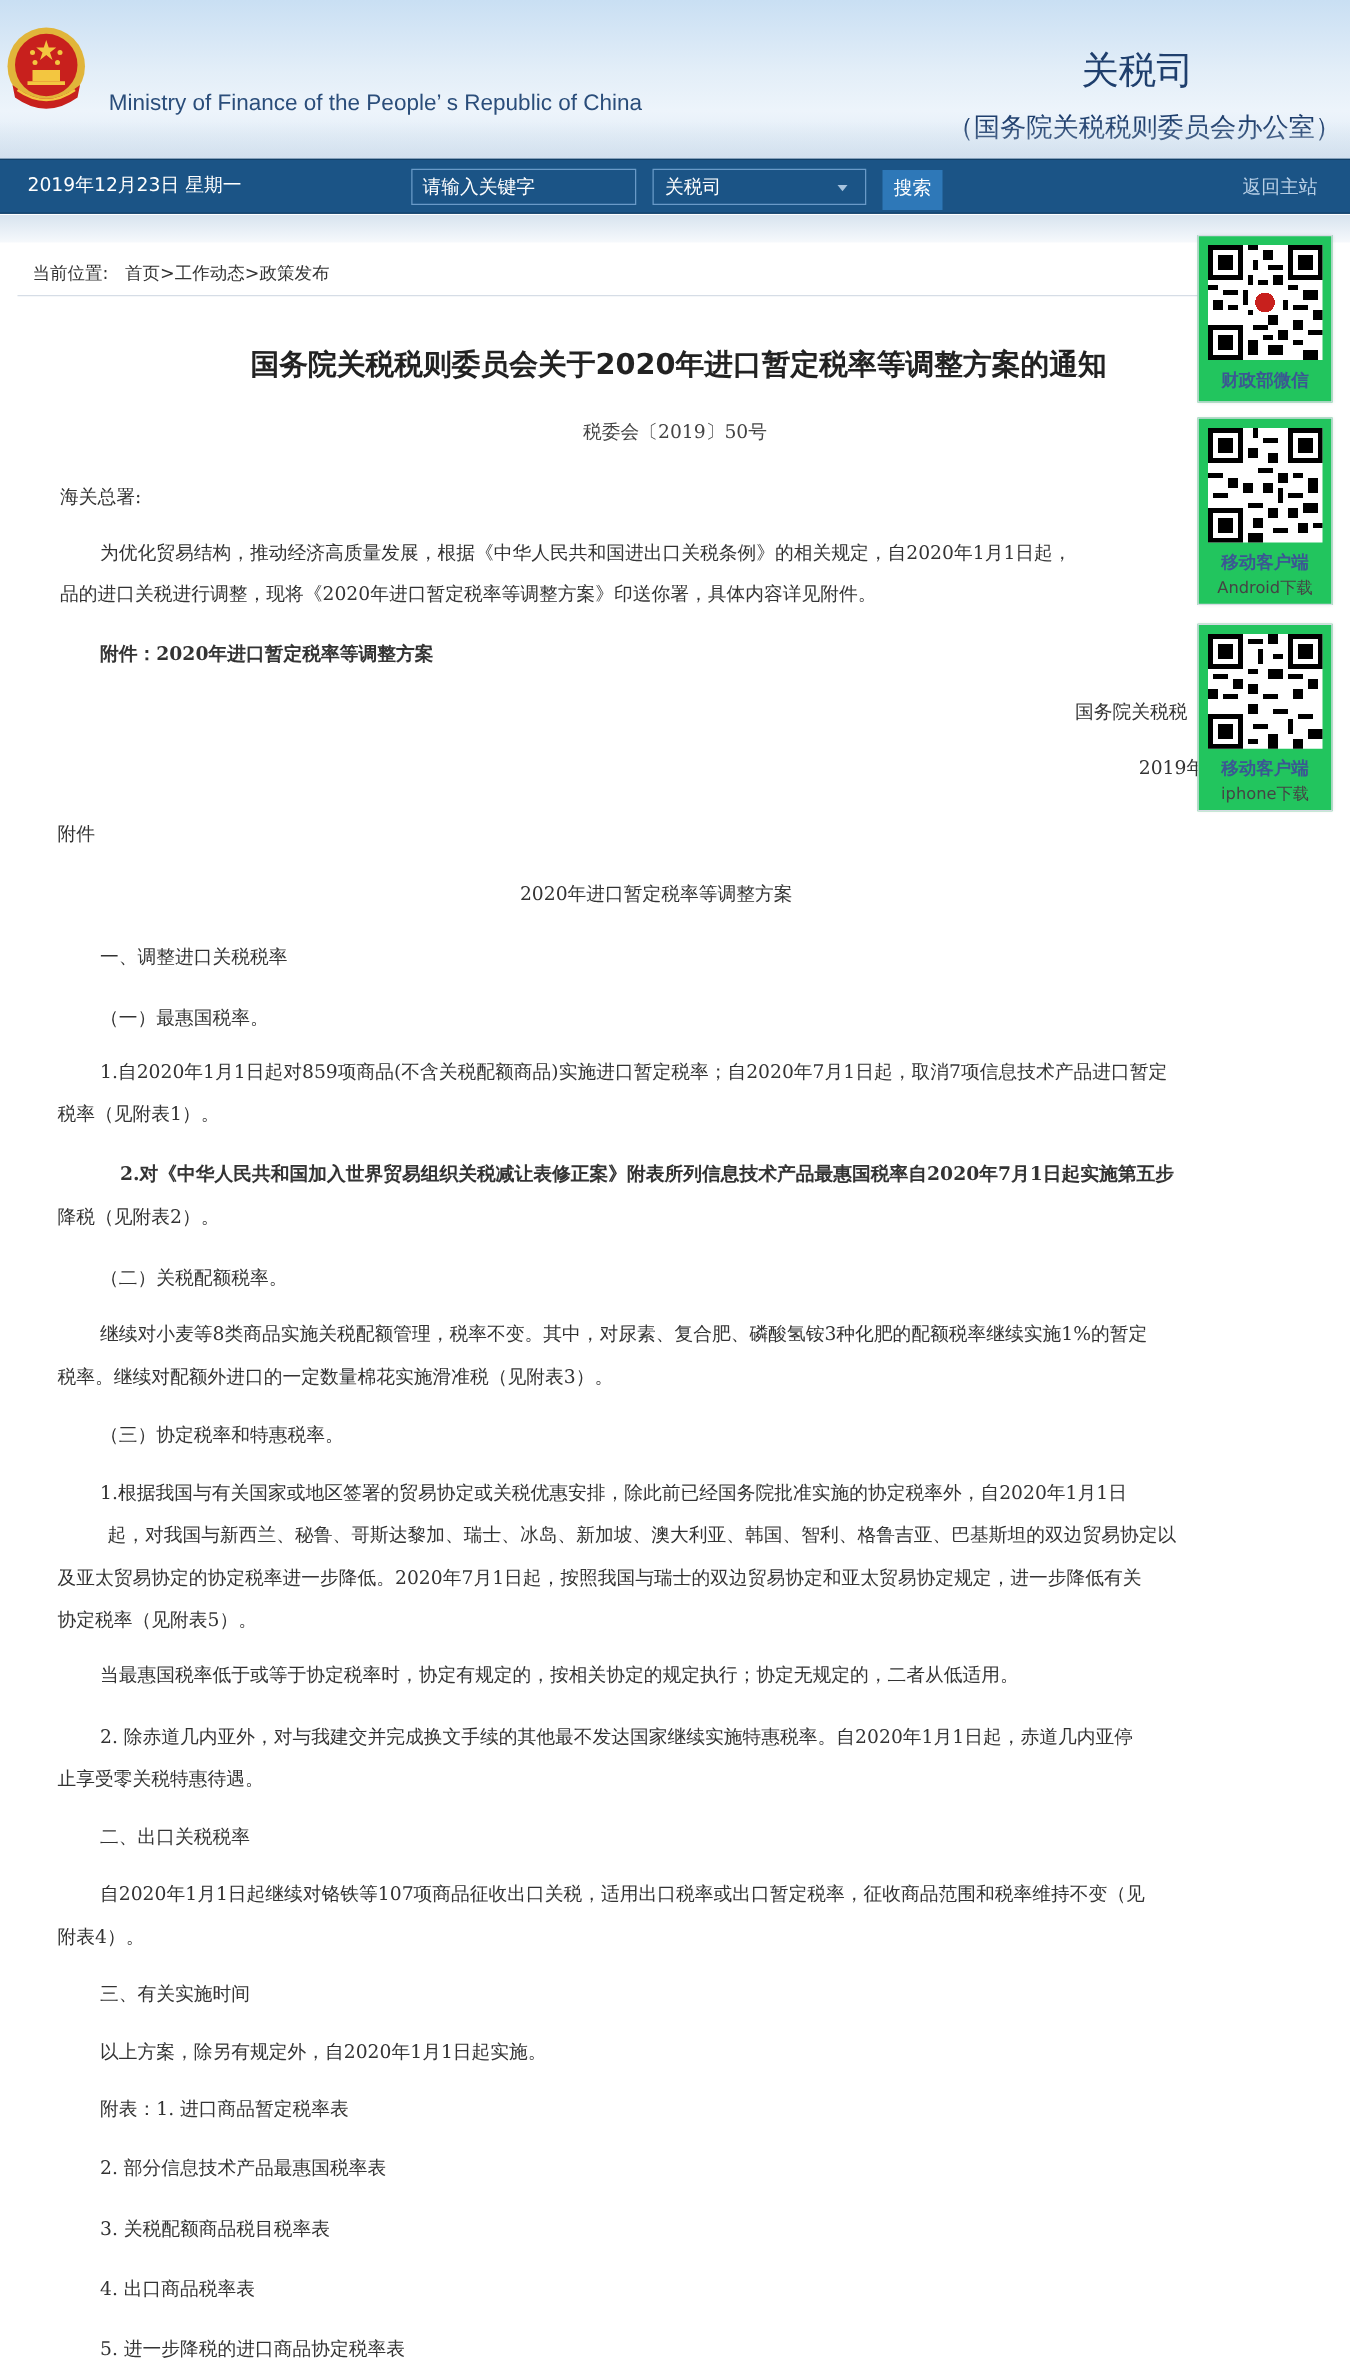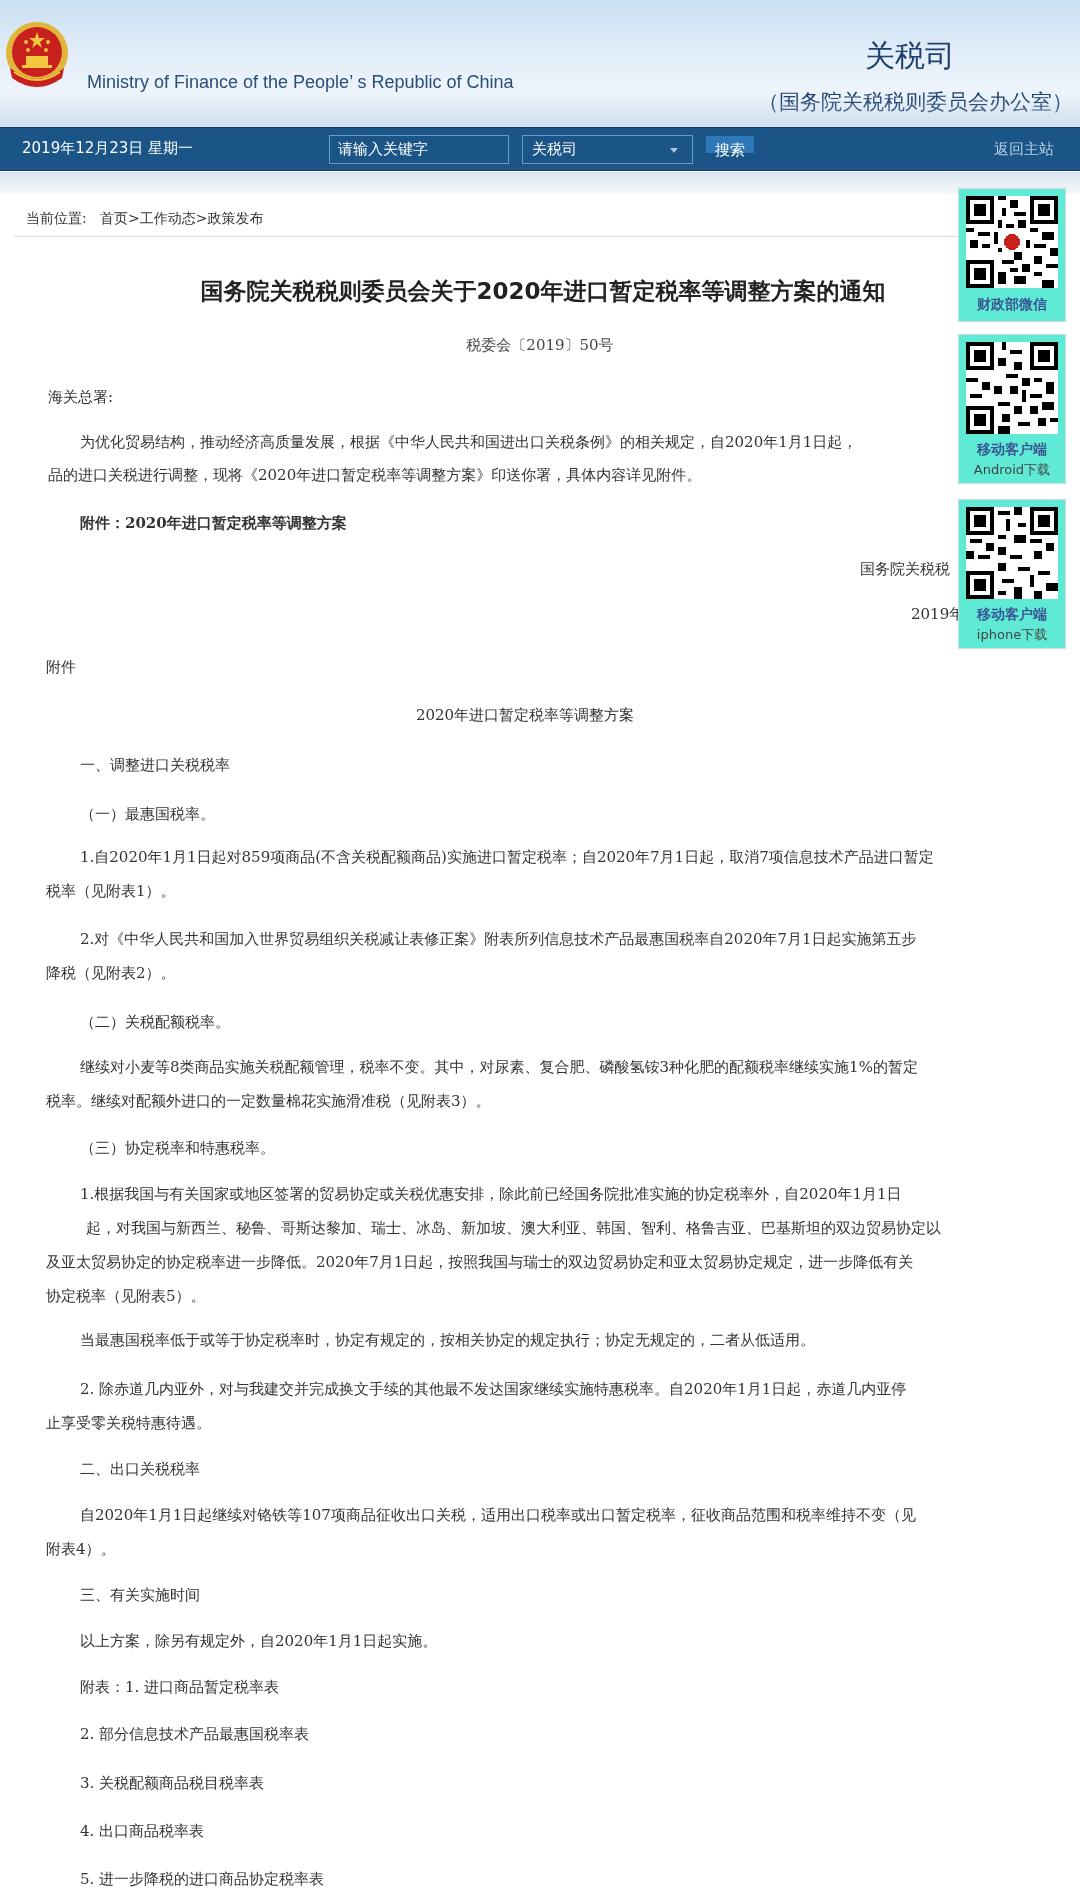--- a/index.html
+++ b/index.html
@@ -53,21 +53,21 @@
   .dept-select {
     position: absolute; left: 522px; top: 7px; width: 171px; height: 29px;
     border: 1px solid #6a9ac8; background: #1b5486; color: #ffffff;
     font-family: "DejaVu Sans", sans-serif; font-size: 15px; padding: 0 9px; line-height: 27px;
   }
   .dept-select .caret {
     position: absolute; right: 14px; top: 12px; width: 0; height: 0;
     border-left: 4px solid transparent; border-right: 4px solid transparent; border-top: 5px solid #a8c4df;
   }
   .search-btn {
-    position: absolute; left: 706px; top: 8px; width: 48px; height: 17px;
+    position: absolute; left: 706px; top: 8px; width: 48px; height: 32px;
     background: #2e78b8; color: #ffffff;
     font-family: "DejaVu Sans", sans-serif; font-size: 15px; text-align: center; line-height: 28px;
   }
   .home-link {
     position: absolute; left: 994px; top: 12px;
     font-family: "DejaVu Sans", sans-serif; font-size: 15px; color: #b7cfe6;
   }
 
   .navshadow {
     position: absolute; left: 0; top: 172px; width: 1080px; height: 22px;
@@ -90,21 +90,21 @@
   }
   .article-title span { display: inline-block; margin-left: -10px; }
   .doc-number {
     position: absolute; left: 0; width: 1080px; top: 336px; text-align: center;
     font-size: 15px; color: #444;
   }
   .p { position: absolute; font-size: 15px; color: #333; line-height: 34px; }
 
   
   .qr-card {
-    position: absolute; left: 958px; width: 108px; background: #5eead4;
+    position: absolute; left: 958px; width: 108px; background: #22c55e;
     border: 1px solid #d5dbe3; box-shadow: 0 0 3px rgba(0,0,0,0.08);
   }
   .qr-img { position: absolute; left: 7px; top: 7px; width: 92px; height: 92px; }
   .qr-label {
     position: absolute; left: 0; width: 106px; text-align: center;
     font-family: "DejaVu Sans", sans-serif; font-size: 14px; font-weight: bold; color: #3b5793;
   }
   .qr-sub {
     position: absolute; left: 0; width: 106px; text-align: center;
     font-family: "DejaVu Sans", sans-serif; font-size: 13px; color: #444;
@@ -162,21 +162,21 @@
 <div class="p" style="left:911px; top:597px;">2019年</div>
 
 <div class="p" style="left:46px; top:650px;">附件</div>
 <div class="p" style="left:0; width:1080px; text-align:center; top:698px;"><span style="margin-left:-30px">2020年进口暂定税率等调整方案</span></div>
 
 <div class="p" style="left:80px; top:748px;">一、调整进口关税税率</div>
 <div class="p" style="left:80px; top:797px;">（一）最惠国税率。</div>
 
 <div class="p" style="left:80px; top:840px;">1.自2020年1月1日起对859项商品(不含关税配额商品)实施进口暂定税率；自2020年7月1日起，取消7项信息技术产品进口暂定</div>
 <div class="p" style="left:46px; top:874px;">税率（见附表1）。</div>
-<div class="p" style="left:80px; top:922px;">2.对《中华人民共和国加入世界贸易组织关税减让表修正案》附表所列信息技术产品最惠国税率自2020年7月1日起实施第五步</div>
+<div class="p" style="left:96px; top:922px;font-weight:bold;">2.对《中华人民共和国加入世界贸易组织关税减让表修正案》附表所列信息技术产品最惠国税率自2020年7月1日起实施第五步</div>
 <div class="p" style="left:46px; top:956px;">降税（见附表2）。</div>
 
 <div class="p" style="left:80px; top:1005px;">（二）关税配额税率。</div>
 <div class="p" style="left:80px; top:1050px;">继续对小麦等8类商品实施关税配额管理，税率不变。其中，对尿素、复合肥、磷酸氢铵3种化肥的配额税率继续实施1%的暂定</div>
 <div class="p" style="left:46px; top:1084px;">税率。继续对配额外进口的一定数量棉花实施滑准税（见附表3）。</div>
 
 <div class="p" style="left:80px; top:1131px;">（三）协定税率和特惠税率。</div>
 <div class="p" style="left:80px; top:1177px;">1.根据我国与有关国家或地区签署的贸易协定或关税优惠安排，除此前已经国务院批准实施的协定税率外，自2020年1月1日</div>
 <div class="p" style="left:46px; top:1211px;margin-left:40px;">起，对我国与新西兰、秘鲁、哥斯达黎加、瑞士、冰岛、新加坡、澳大利亚、韩国、智利、格鲁吉亚、巴基斯坦的双边贸易协定以</div>
 <div class="p" style="left:46px; top:1245px;">及亚太贸易协定的协定税率进一步降低。2020年7月1日起，按照我国与瑞士的双边贸易协定和亚太贸易协定规定，进一步降低有关</div>

